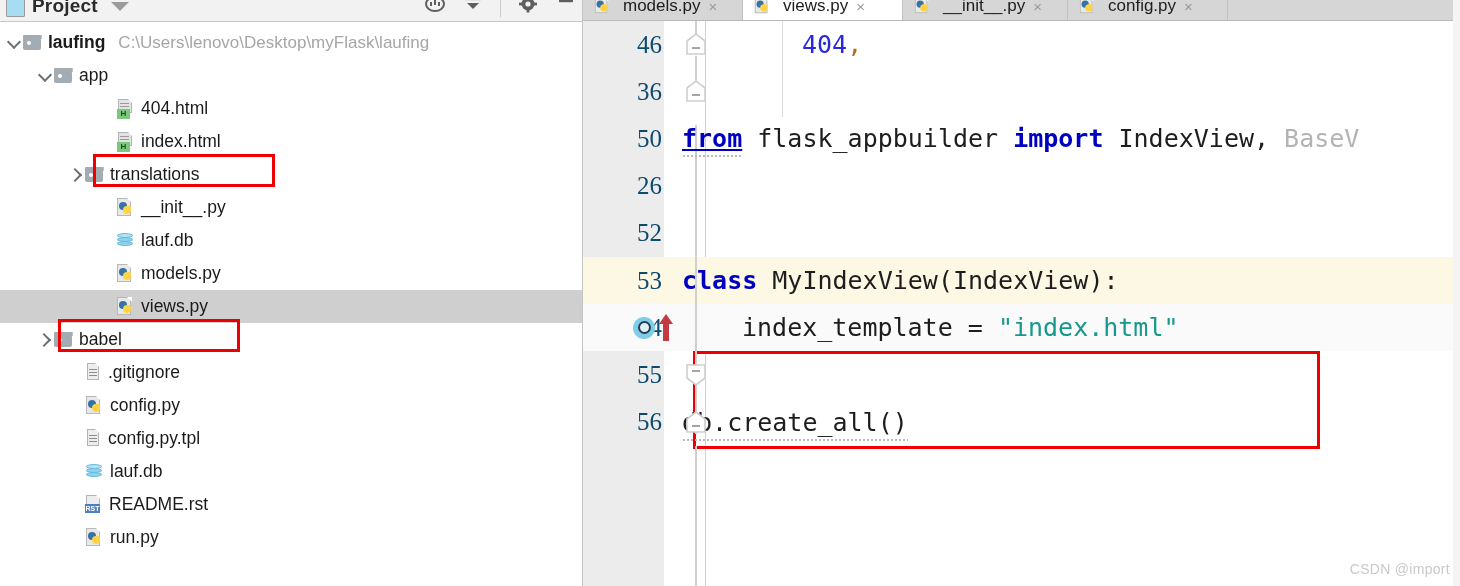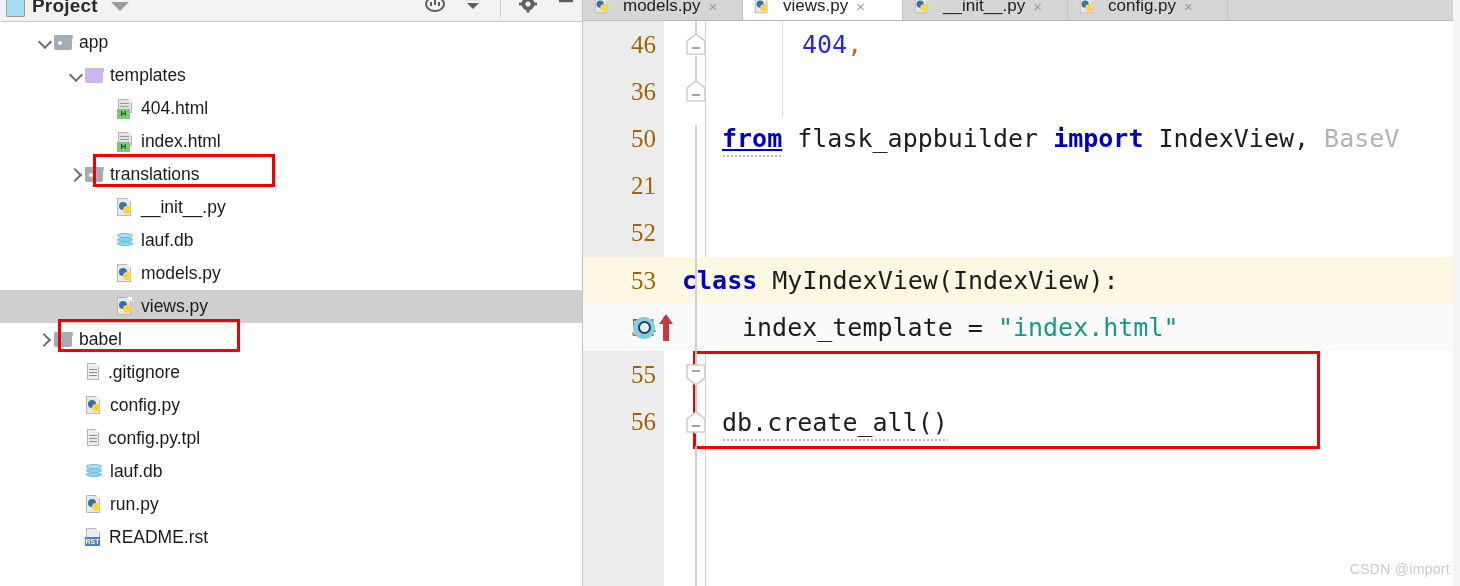--- a/index.html
+++ b/index.html
@@ -263,22 +263,22 @@
     position: relative;
     height: 47.2px;
     display: flex;
     align-items: center;
   }
   .line.hl-current { background: #fdf8e3; }
   .line.hl-soft    { background: #fafafa; }
   .lnum {
     width: 81px;
     text-align: right;
-    padding-right: 8px;
-    color: #a16207;
+    padding-right: 2px;
+    color: #0c4a6e;
     font-size: 25px;
     font-family: "Liberation Serif", serif;
     flex: 0 0 81px;
     z-index:2;
   }
   .gutter-icons {
     position: absolute; left: 50px; top: 0; height: 47.2px;
     width: 72px; display:flex; align-items:center; gap:3px;
     z-index: 3;
   }
@@ -299,21 +299,20 @@
   .punct { color: #b06f1a; }
   .ident { color: #1d1d1d; }
 
   .squig {
     position: relative;
     background-image: radial-gradient(circle at 2px 3.1px, #b9b9b9 1.1px, transparent 1.3px);
     background-size: 4px 4px;
     background-repeat: repeat-x;
     background-position: 0 100%;
     padding-bottom: 4px;
-    margin-left: 40px;
   }
   .uline { text-decoration: underline; text-decoration-thickness: 2px; text-underline-offset: 2px; }
 
   
   .fold-mark {
     position: absolute;
     left: 101px;
     width: 24px; height: 23px;
     z-index: 4;
   }
@@ -402,37 +401,39 @@
         </span>
         <span class="tb-ico">
           <svg width="22" height="20" viewBox="0 0 22 20">
               <line x1="4" y1="6" x2="18" y2="6" stroke="#5f5f5f" stroke-width="2.4"></line>
             </svg>
         </span>
       </div>
     </div>
 
     <div class="tree" id="tree">
+        <div class="row" style="padding-left: 6px;">
+          <span class="chev down"></span>
+          <span class="ic fold-gray">
+            <span class="tab"></span>
+            <span class="body"></span>
+            <span class="dot"></span>
+          </span>
+          <span class="label bold">laufing</span>
+          <span class="path">C:\Users\lenovo\Desktop\myFlask\laufing</span>
+        </div>
         <div class="row" style="padding-left: 37px;">
           <span class="chev down"></span>
           <span class="ic fold-gray">
             <span class="tab"></span>
             <span class="body"></span>
             <span class="dot"></span>
           </span>
           <span class="label">app</span>
         </div>
-        <div class="row" style="padding-left: 68px;">
-          <span class="chev down"></span>
-          <span class="ic fold-gray fold-purple">
-            <span class="tab"></span>
-            <span class="body"></span>
-          </span>
-          <span class="label">templates</span>
-        </div>
         <div class="row" style="padding-left: 99px;">
           <span class="chev none"></span>
           <span class="ic ic-html">
             <span class="pg"></span>
             <span class="corner"></span>
             <span class="ln" style="top:4px"></span>
             <span class="ln" style="top:7px"></span>
             <span class="badge">H</span>
           </span>
           <span class="label">404.html</span>
@@ -541,36 +542,36 @@
           <span class="chev none"></span>
           <span class="ic ic-db">
             <i></i>
             <i></i>
             <i></i>
           </span>
           <span class="label">lauf.db</span>
         </div>
         <div class="row" style="padding-left: 68px;">
           <span class="chev none"></span>
+          <span class="ic ic-rst">
+            <span class="pg"></span>
+            <span class="corner"></span>
+            <span class="badge">RST</span>
+          </span>
+          <span class="label">README.rst</span>
+        </div>
+        <div class="row" style="padding-left: 68px;">
+          <span class="chev none"></span>
           <span class="ic ic-py">
             <span class="pg"></span>
             <span class="corner"></span>
             <span class="sb"></span>
             <span class="sy"></span>
           </span>
           <span class="label">run.py</span>
-        </div>
-        <div class="row" style="padding-left: 68px;">
-          <span class="chev none"></span>
-          <span class="ic ic-rst">
-            <span class="pg"></span>
-            <span class="corner"></span>
-            <span class="badge">RST</span>
-          </span>
-          <span class="label">README.rst</span>
         </div>
       </div>
 
     <div class="red-box" style="left:93px; top:154px; width:182px; height:33px;"></div>
     <div class="red-box" style="left:58px; top:319px; width:182px; height:33px;"></div>
   </div>
 
   <div class="panel-divider"></div>
 
   <div class="editor">
@@ -631,21 +632,21 @@
           </div>
           <div class="line">
             <div class="lnum">36</div>
             <div class="code" style="padding-left: 18px;"></div>
           </div>
           <div class="line">
             <div class="lnum">50</div>
             <div class="code" style="padding-left: 18px;"><span class="kw squig uline">from</span><span class="ident"> flask_appbuilder </span><span class="kw">import</span><span class="ident"> IndexView, </span><span class="gray">BaseV</span></div>
           </div>
           <div class="line">
-            <div class="lnum">21</div>
+            <div class="lnum">26</div>
             <div class="code" style="padding-left: 18px;"></div>
           </div>
           <div class="line">
             <div class="lnum">52</div>
             <div class="code" style="padding-left: 18px;"></div>
           </div>
           <div class="line hl-current">
             <div class="lnum">53</div>
             <div class="code" style="padding-left: 18px;"><span class="kw">class</span><span class="ident"> MyIndexView(IndexView):</span></div>
           </div>

